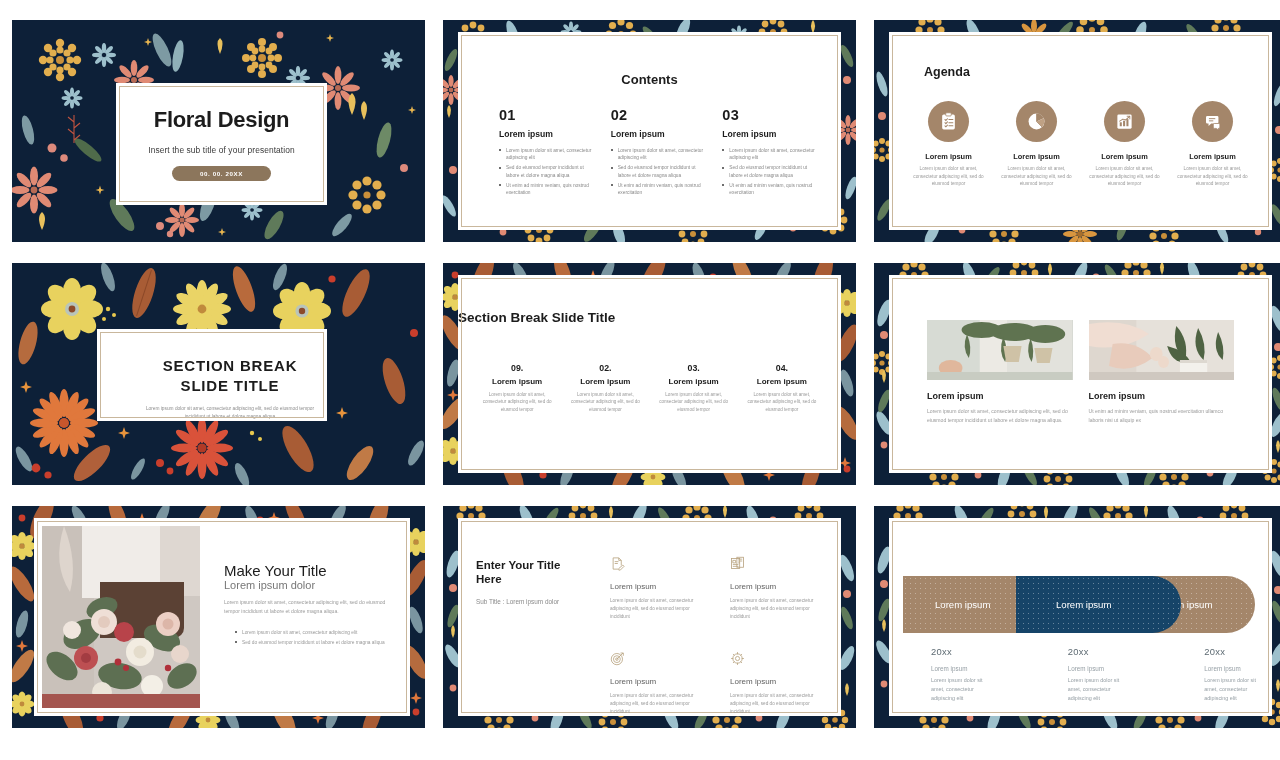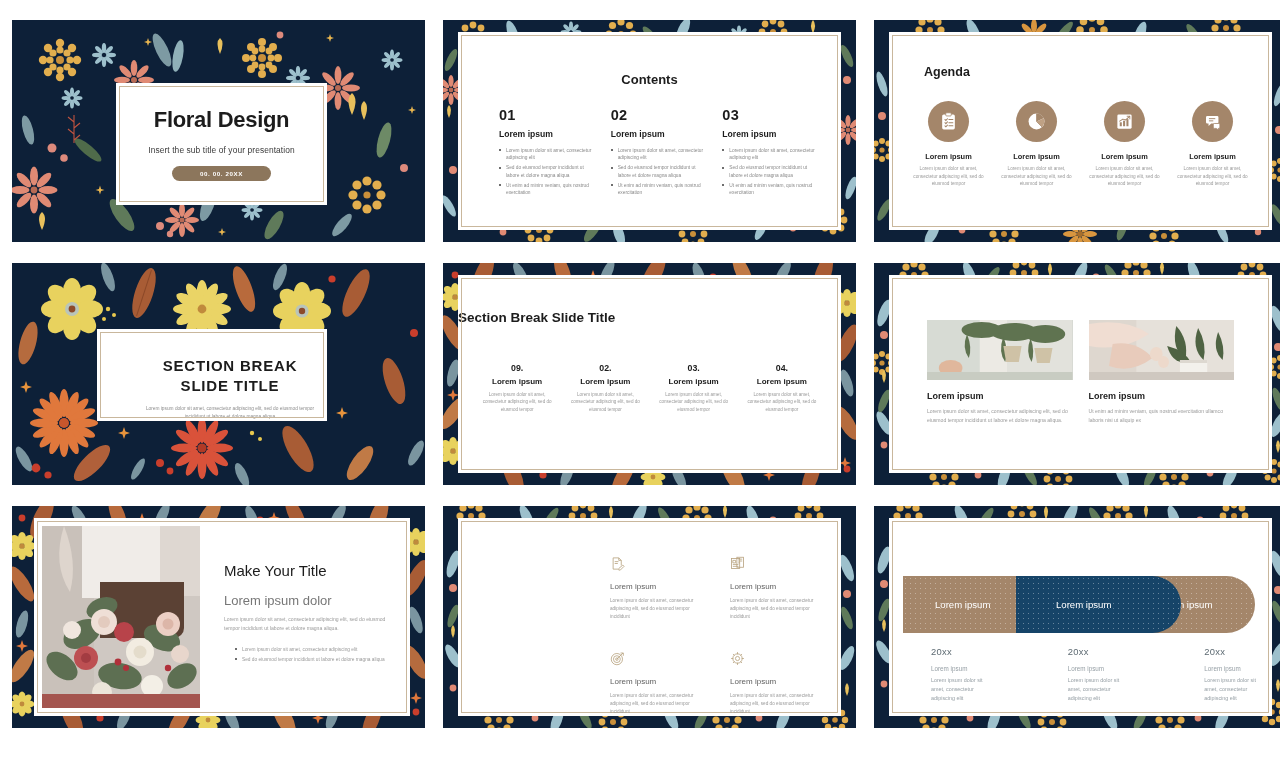--- a/index.html
+++ b/index.html
@@ -111,21 +111,21 @@
 
   
   .s7-panel { left: 22px; top: 12px; width: 376px; height: 198px; }
   .s7-img {
     position: absolute; left: 8px; top: 8px; width: 158px; height: 182px;
     overflow: hidden; background: #9c8478;
   }
   .s7-img svg { position:absolute; inset:0; width:100%; height:100%; }
   .s7-body { position: absolute; left: 190px; top: 44px; width: 172px; }
   .s7-t { font-size: 15px; font-weight: 400; color: #1c1c1c; }
-  .s7-st { font-size: 13px; color: #777; margin-top: 14px; }
+  .s7-st { font-size: 11px; color: #777; }
   .s7-p { font-size: 5.1px; line-height: 1.75; color: #9a9a9a; margin-top: 7px; }
   .s7-ul { list-style: none; margin-top: 13px; padding-left: 11px; }
   .s7-ul li { position: relative; padding-left: 7px; font-size: 4.8px; line-height: 1.6; color: #9a9a9a; margin-bottom: 3px; }
   .s7-ul li::before { content: ""; position: absolute; left: 0; top: 2px; width: 2px; height: 2px; background: #6e6e6e; }
 
   
   .s8-left { position: absolute; left: 18px; top: 40px; width: 108px; }
   .s8-t { font-size: 11.5px; font-weight: 700; color: #1c1c1c; line-height: 1.25; }
   .s8-st { font-size: 6.4px; color: #8a8a8a; margin-top: 10px; line-height: 1.5; }
   .s8-grid {
@@ -1558,20 +1558,24 @@
         <g fill="#e8c05c">
           <path d="M168,14 q-4,-10 0,-14 q4,4 0,14z"></path>
           <path d="M282,12 q-4,-9 0,-13 q4,4 0,13z"></path>
           <path d="M10,132 q-4,-9 0,-13 q4,4 0,13z"></path>
           <path d="M404,190 q-4,-9 0,-13 q4,4 0,13z"></path>
         </g>
       </svg>
     </div>
 
     <div class="panel inner">
+      <div class="s8-left">
+        <div class="s8-t">Enter Your Title Here</div>
+        <div class="s8-st">Sub Title : Lorem ipsum dolor</div>
+      </div>
       <div class="s8-grid">
         <div>
           <svg class="s8-ico" viewBox="0 0 24 24" fill="none" stroke="#b8a27f" stroke-width="1.3">
             <path d="M5 3h9l4 4v8"></path>
               <path d="M5 3v18h8"></path>
               <path d="M14 3v4h4"></path>
             <path d="M7.5 9h6M7.5 12h5"></path>
             <path d="M20.5 14.5l2 2-6 6H14v-2.5z" stroke-linejoin="round"></path>
           </svg>
           <div class="s8-lbl">Lorem ipsum</div>

